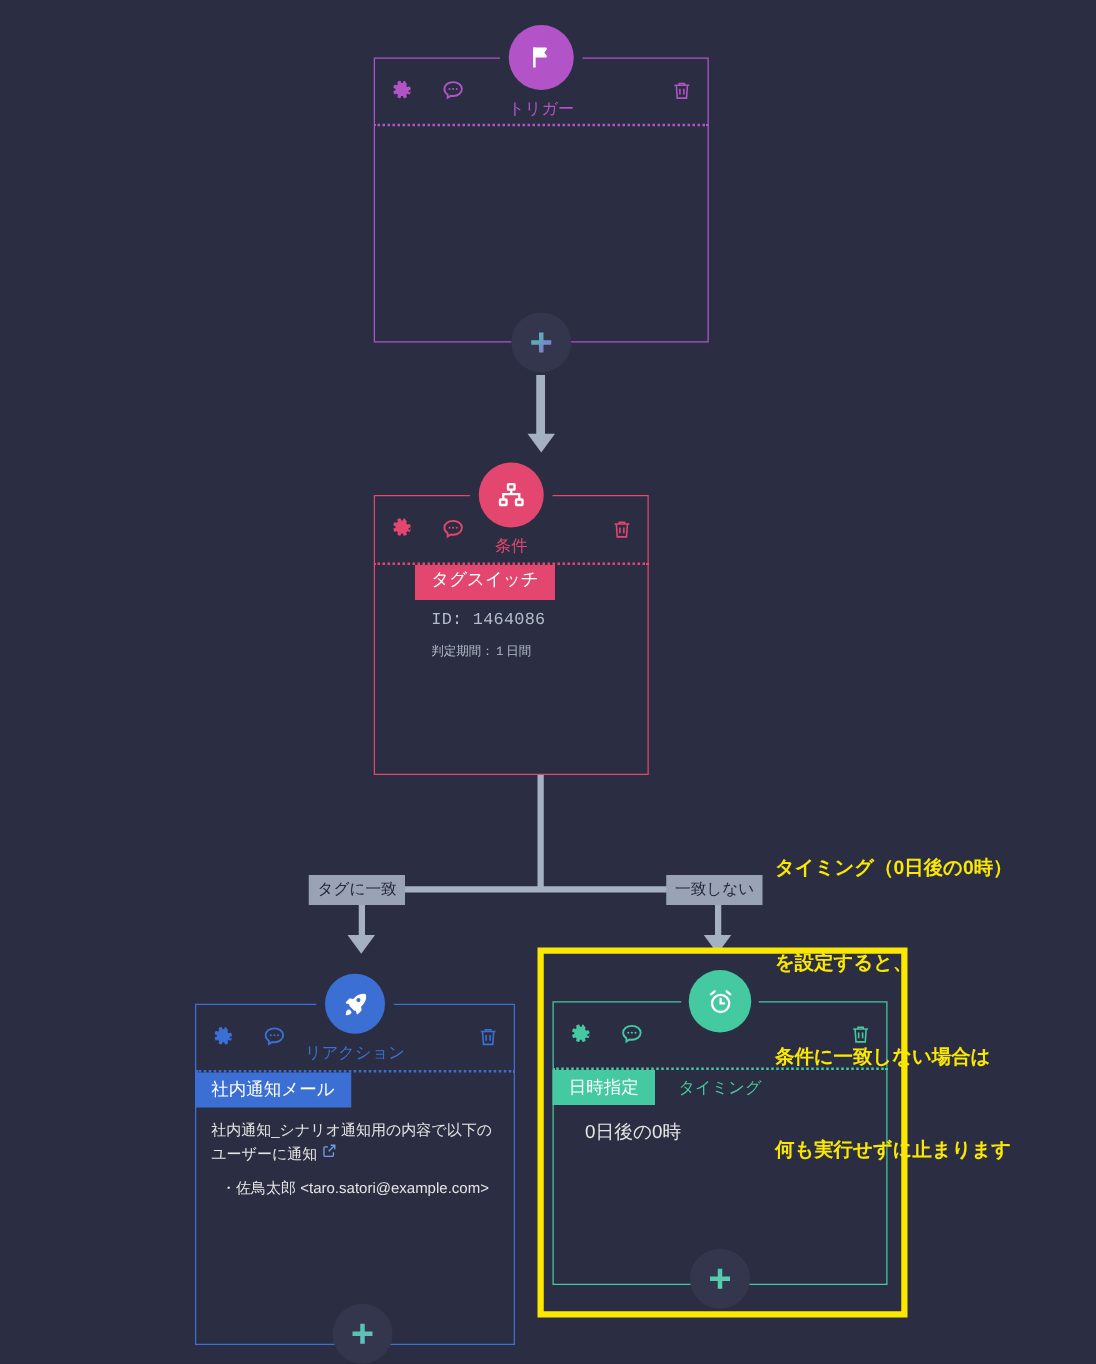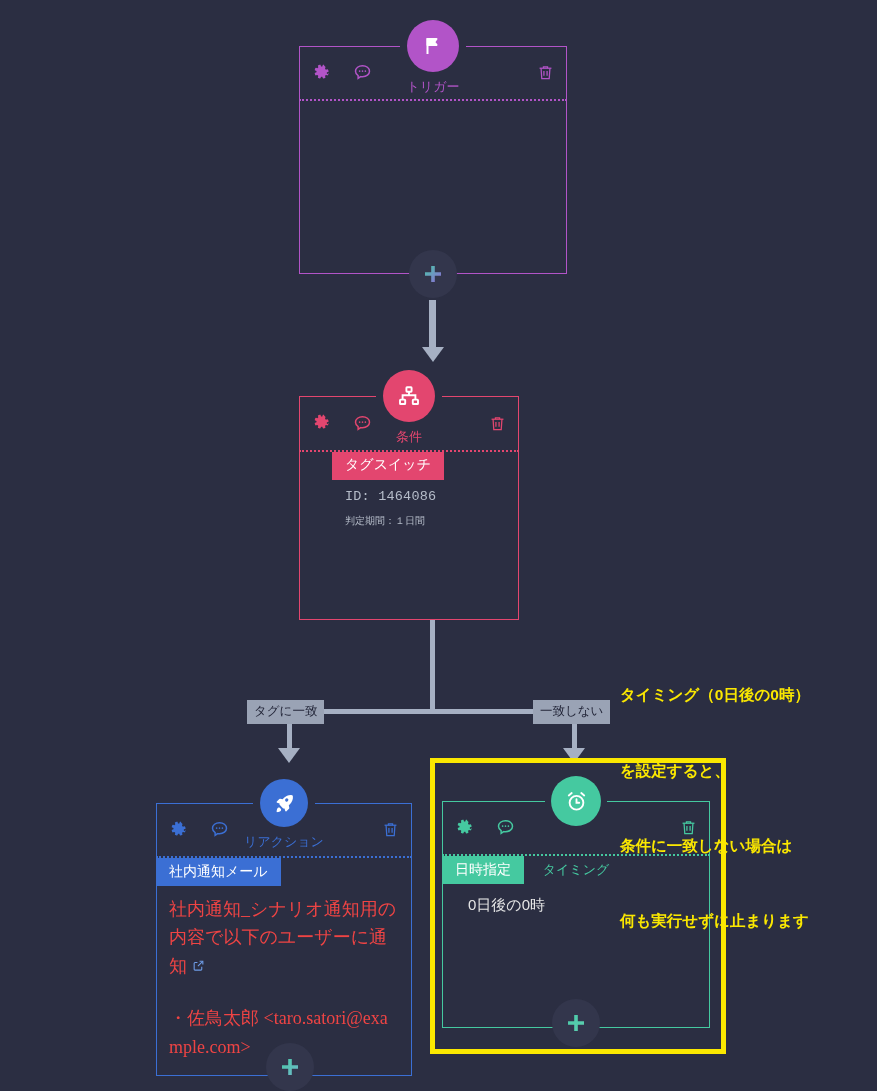--- a/index.html
+++ b/index.html
@@ -72,24 +72,23 @@
   .linkline {
     color: var(--accent); font-size: 15px;
     margin: 8px 13px 0 13px; line-height: 1.5;
   }
   .linkline .ext { display: inline-block; vertical-align: -1px; margin-left: 3px; }
   .metaline {
     color: #b5bcc9; font-size: 10px;
     margin: 10px 0 0 13px;
   }
   .bodytext {
-    color: #ef4444; font-size: 18px;
+    color: #e5e5e5; font-size: 12px;
     margin: 9px 13px 0 13px; line-height: 1.58;
     word-break: break-all;
-    font-family: Liberation Serif, serif;
   }
   .plaintext {
     color: #e5e5e5; font-size: 15px;
     margin: 12px 0 0 26px;
   }
 
   
   .plus-btn {
     position: absolute; width: 48px; height: 48px;
     border-radius: 50%; background: #33364c;
@@ -303,21 +302,21 @@
       <span class="tag">社内通知メール</span>
       <div class="bodytext">
         <span>社内通知_シナリオ通知用の内容で以下のユーザーに通知</span><span class="ext">
           <svg width="13" height="13" viewBox="0 0 24 24" fill="none" stroke="#6f9de8" stroke-width="2">
             <path d="M14 4h6v6"></path>
               <path d="M19.3 4.7L11 13"></path>
             <path d="M18 14.5V19a1.5 1.5 0 01-1.5 1.5h-11A1.5 1.5 0 014 19V8a1.5 1.5 0 011.5-1.5H10"></path>
           </svg>
         </span>
       </div>
-      <div class="bodytext" style="margin-top:24px;">・佐鳥太郎 &lt;taro.satori@example.com&gt;</div>
+      <div class="bodytext" style="margin-top:8px;text-align:center;">・佐鳥太郎 &lt;taro.satori@example.com&gt;</div>
     </div>
   </div>
   <div class="plus-btn" style="left:266px; top:1043px;">
     <span class="ic">
       <svg width="24" height="24" viewBox="0 0 24 24">
         <defs>
             <linearGradient id="pg2" x1="0" y1="0" x2="1" y2="1">
           <stop offset="0" stop-color="#49c9a8"></stop>
               <stop offset="1" stop-color="#6fb8c8"></stop>
         </linearGradient>

